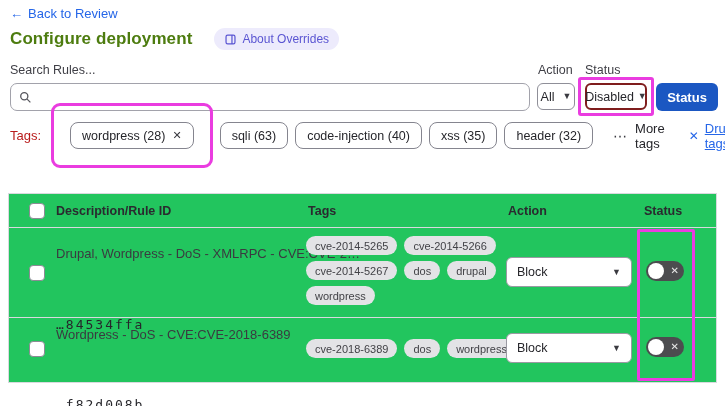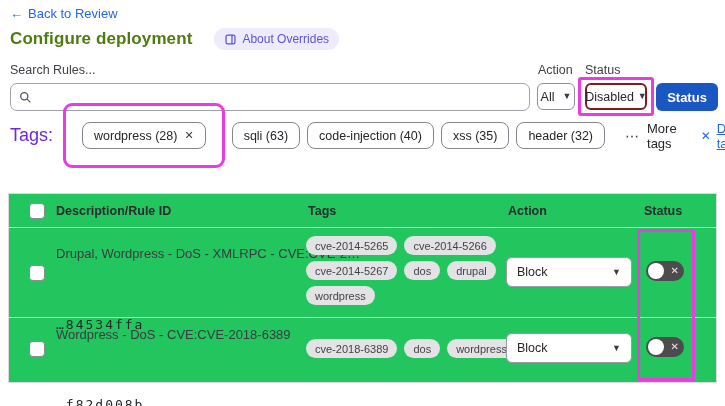--- a/index.html
+++ b/index.html
@@ -33,21 +33,21 @@
   
   .hl-status-filter { position:absolute; left:578px; top:77px; width:76px; height:39px;
     border:3px solid #ea3ce0; border-radius:3px; display:flex; align-items:center; justify-content:center; }
   .status-select { position:static; width:62px; height:27px; border:2px solid #7f1d1d; border-radius:6px;
     background:#fff; display:flex; align-items:center; justify-content:center; gap:4px; font-size:12.5px; cursor:pointer; }
   .search-btn { position:absolute; left:656px; top:83px; width:62px; height:28px;
     background:#1b57c2; color:#fff; font-size:13px; font-weight:bold; border:none; border-radius:6px;
     font-family:"Liberation Sans", sans-serif; cursor:pointer; }
   
   .tags-row { position:absolute; left:10px; top:117px; height:37px; display:flex; align-items:center; gap:7px; }
-  .tags-label { font-size:18px; color:#6d28d9; margin-right:3px; }
+  .tags-label { font-size:13px; color:#b91c1c; margin-right:3px; }
   .pill { height:27px; display:flex; align-items:center; gap:7px; padding:0 11px;
     border:1px solid #85858f; border-radius:8px; background:#fff; font-size:12.5px; color:#26262b; cursor:pointer; white-space:nowrap; }
   .pill .x { font-size:11px; color:#3a3a40; }
   .hl-selected-tag { border:3px solid #ea3ce0; border-radius:9px; padding:16px; }
   .more-tags { margin-left:13px; display:flex; align-items:center; gap:7px; font-size:13px; color:#26262b; cursor:pointer; }
   .ellipsis { font-size:14px; letter-spacing:1px; color:#3a3a40; }
   .clear-tags { margin-left:17px; display:flex; align-items:center; gap:6px; font-size:13px; color:#2566e8; cursor:pointer; }
   .clear-tags .label { text-decoration:underline; }
   .clear-tags .x { font-size:12px; text-decoration:none; }
   

